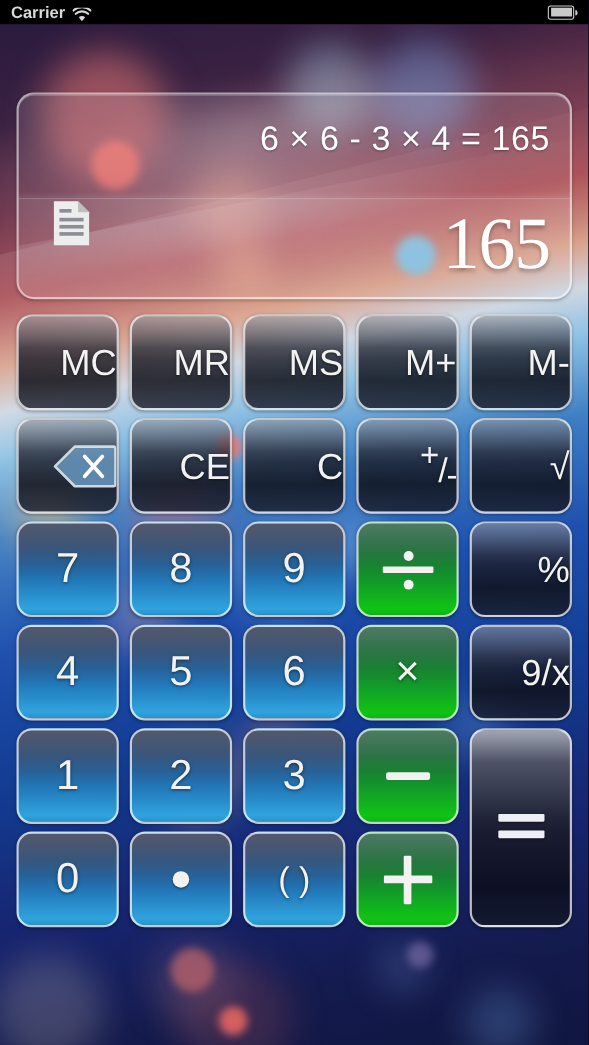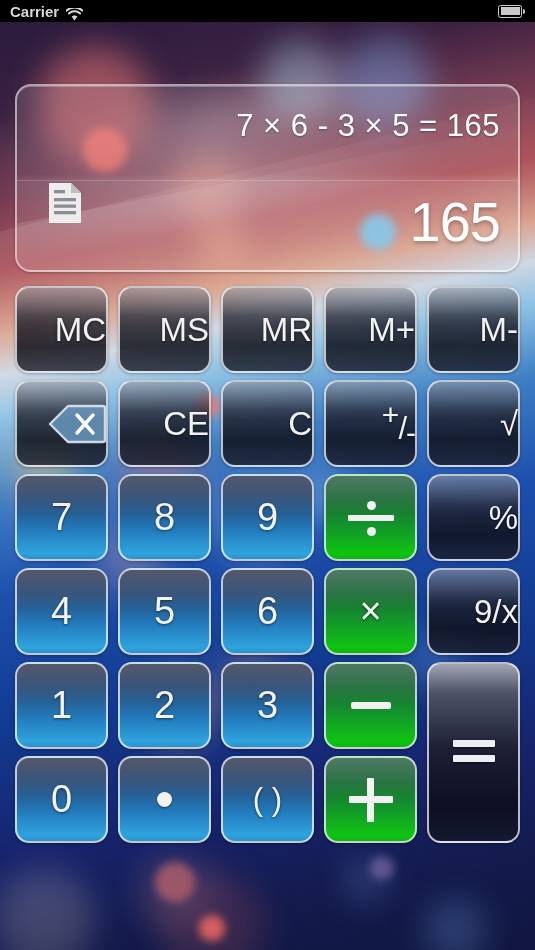--- a/index.html
+++ b/index.html
@@ -78,23 +78,24 @@
     transform:rotate(-11deg); pointer-events:none;
   }
   #expr {
     position:absolute; right:18px; top:22px;
     font-size:31px; color:#ffffff; letter-spacing:.5px;
     text-shadow:0 1px 2px rgba(0,0,0,.35);
     white-space:nowrap;
   }
   #result {
     position:absolute; right:18px; top:92px;
-    font-size:56px; line-height:88px; color:#ffffff; font-weight:300;
+    font-size:67px; line-height:88px; color:#ffffff; font-weight:300;
     letter-spacing:-1px; text-shadow:0 2px 4px rgba(0,0,0,.3);
     white-space:nowrap;
+    font-family:Liberation Serif, serif;
   }
   #doc-icon { position:absolute; left:30px; top:96px; width:36px; height:42px; }
 
   
   #keypad {
     position:absolute; left:15px; top:286px; width:505px; height:552px;
     display:grid;
     grid-template-columns:repeat(5, 93px);
     grid-template-rows:repeat(6, 87px);
     column-gap:10px; row-gap:7px;
@@ -220,33 +221,33 @@
     <svg width="36" height="42" viewBox="0 0 36 42">
       <path d="M2 1 H24 L34 11 V41 H2 Z" fill="#ededed"></path>
       <path d="M24 1 L34 11 H24 Z" fill="#bfbfbf"></path>
       <rect x="7" y="16" width="22" height="3.3" fill="#8d8d98"></rect>
       <rect x="7" y="22.5" width="22" height="3.3" fill="#8d8d98"></rect>
       <rect x="7" y="29" width="22" height="3.3" fill="#8d8d98"></rect>
       <rect x="7" y="8" width="11" height="3.3" fill="#8d8d98"></rect>
     </svg>
   </div>
 
-  <div id="expr">7 × 6 - 3 × 5 = 165</div>
+  <div id="expr">6 × 6 - 3 × 4 = 165</div>
   <div id="result">165</div>
 </div>
 
 <div id="keypad">
     <div class="key dark mem">
       <span>MC</span>
     </div>
     <div class="key dark mem">
+      <span>MR</span>
+    </div>
+    <div class="key dark mem">
       <span>MS</span>
-    </div>
-    <div class="key dark mem">
-      <span>MR</span>
     </div>
     <div class="key dark mem">
       <span>M+</span>
     </div>
     <div class="key dark mem">
       <span>M-</span>
     </div>
     <div class="key dark mem">
       <span class="bksp"><svg width="58" height="40" viewBox="0 0 58 40">
           <path d="M20 2 H55 A2 2 0 0 1 57 4 V36 A2 2 0 0 1 55 38 H20 L2 20 Z" fill="#5d87ab" stroke="#cfd8e2" stroke-width="2.4" stroke-linejoin="round"></path>

